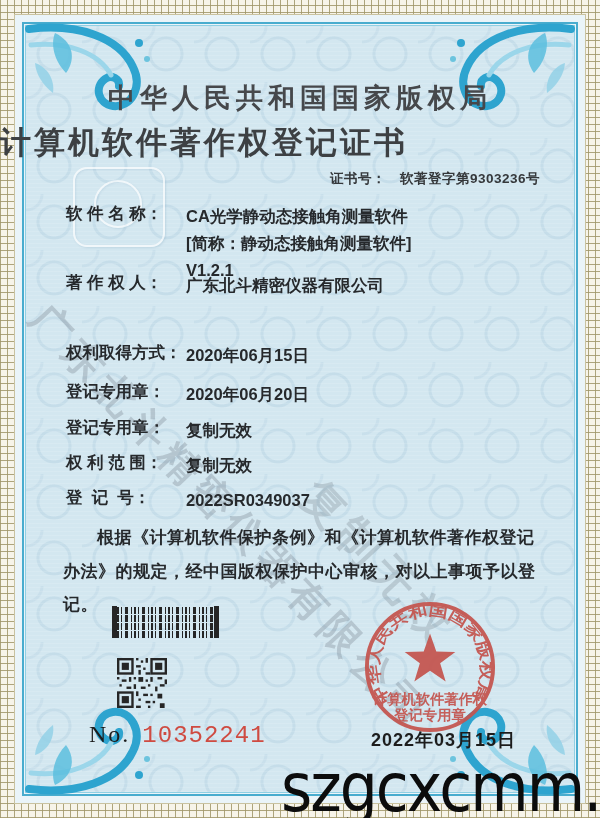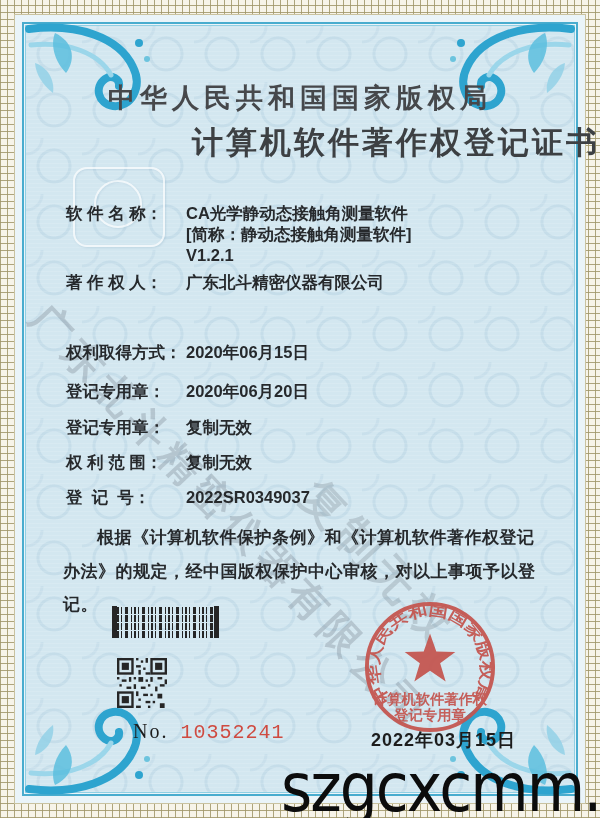--- a/index.html
+++ b/index.html
@@ -43,46 +43,46 @@
     content:""; position:absolute; left:19px; top:11px; width:44px; height:44px; border-radius:50%;
     border:2px solid rgba(255,255,255,.85);
     box-shadow:1px 1px 2px rgba(130,165,190,.3), inset 1px 1px 2px rgba(130,165,190,.22);
   }
   .authority{
     position:absolute; left:0; right:0; top:80px; text-align:center;
     font-family:"Liberation Serif","DejaVu Serif",serif; font-weight:700;
     font-size:27px; letter-spacing:5px; color:#46484b;
   }
   .cert-title{
-    position:absolute; left:0; right:0; top:122px; text-align:right;
+    position:absolute; left:0; right:0; top:122px; text-align:left;
     font-family:"Liberation Serif","DejaVu Serif",serif; font-weight:700;
     font-size:31px; letter-spacing:3px; color:#3d4043;
   }
   .cert-no{
     position:absolute; right:60px; top:170px; font-size:13.5px; font-weight:700; color:#35383b;
     letter-spacing:.5px;
   }
   .cert-no .gap{display:inline-block; width:14px;}
   .field-row{position:absolute; left:66px; font-size:16.5px; font-weight:700; color:#26292c;}
   .field-row .lbl{position:absolute; left:0; top:0; width:118px; white-space:pre;}
-  .field-row .val{position:absolute; left:120px; top:0; width:360px; line-height:21px; white-space:pre-line;}
+  .field-row .val{position:absolute; left:120px; top:0; width:360px; line-height:27px; white-space:pre-line;}
   .statement{
     position:absolute; left:63px; top:506px; width:484px;
     font-size:17px; font-weight:700; color:#26292c; line-height:33.5px;
     text-indent:2em; letter-spacing:.5px;margin-top:15px;
   }
   .barcode{
     position:absolute; left:112px; top:606px; width:97px; height:32px;
     border-left:5px solid #262626; border-right:5px solid #262626;
     background:
       repeating-linear-gradient(0deg, transparent 0 7px, #d3e7f0 7px 8px),
       repeating-linear-gradient(90deg, #262626 0 2px, transparent 2px 4px, #262626 4px 5px, transparent 5px 8px, #262626 8px 11px, transparent 11px 14px, #262626 14px 15px, transparent 15px 17px);
   }
   .qr{position:absolute; left:117px; top:658px; width:50px; height:50px;}
-  .serial{position:absolute; left:89px; top:720px; font-size:20px;margin-left:44px;}
+  .serial{position:absolute; left:89px; top:720px; font-size:24px;}
   .serial .no{font-family:"Liberation Serif","DejaVu Serif",serif; color:#1d1d1d; letter-spacing:2px;}
   .serial .num{font-family:"Liberation Mono","DejaVu Sans Mono",monospace; color:#cf4b41; letter-spacing:1px; margin-left:12px;}
   .seal{position:absolute; left:361px; top:598px; width:138px; height:138px; opacity:.93;}
   .seal-date{
     position:absolute; left:371px; top:728px; font-size:18px; font-weight:700;
     color:#1c1c1c; letter-spacing:1px;
   }
   .wm-diagonal{
     position:absolute; transform-origin:0 0; transform:rotate(47deg);
     font-size:40px; font-weight:700; letter-spacing:7px; white-space:nowrap;
@@ -136,20 +136,23 @@
       <use href="#curl"></use>
     </svg>
 
   <div class="emboss"></div>
 
   <div class="wm-diagonal wm1">广东北斗精密仪器有限公司</div>
   <div class="wm-diagonal wm2">复制无效</div>
 
   <div class="authority">中华人民共和国国家版权局</div>
   <div class="cert-title">计算机软件著作权登记证书</div>
+  <div class="cert-no">
+    <span>证书号：</span><span class="gap"></span><span>软著登字第9303236号</span>
+  </div>
 
   <div class="field-row" style="top:203px;">
     <span class="lbl">软 件 名 称：</span>
     <span class="val">CA光学静动态接触角测量软件
 [简称：静动态接触角测量软件]
 V1.2.1</span>
   </div>
   <div class="field-row" style="top:272px;">
     <span class="lbl">著 作 权 人：</span>
     <span class="val">广东北斗精密仪器有限公司</span>

